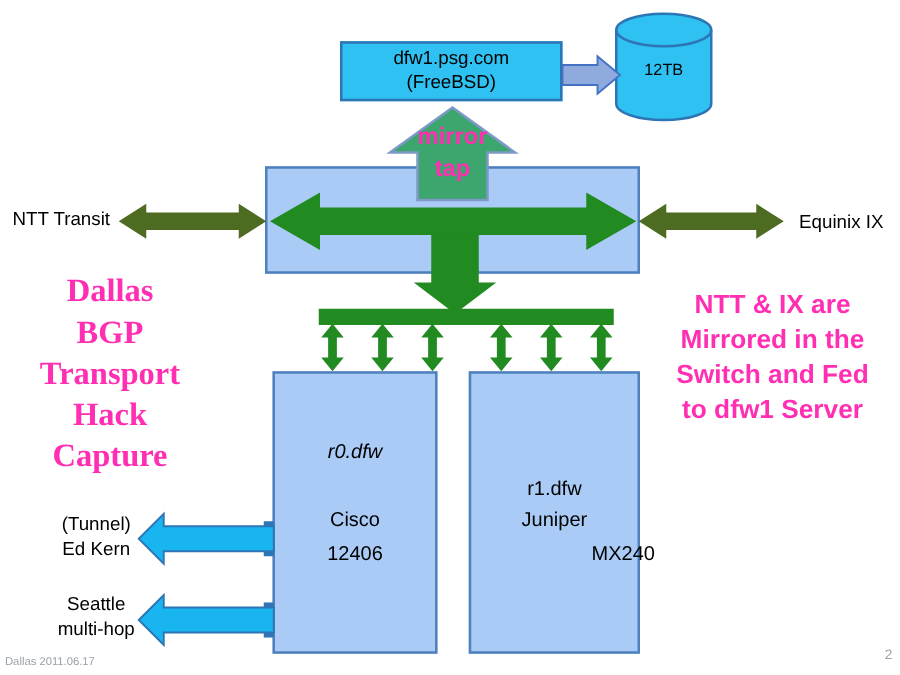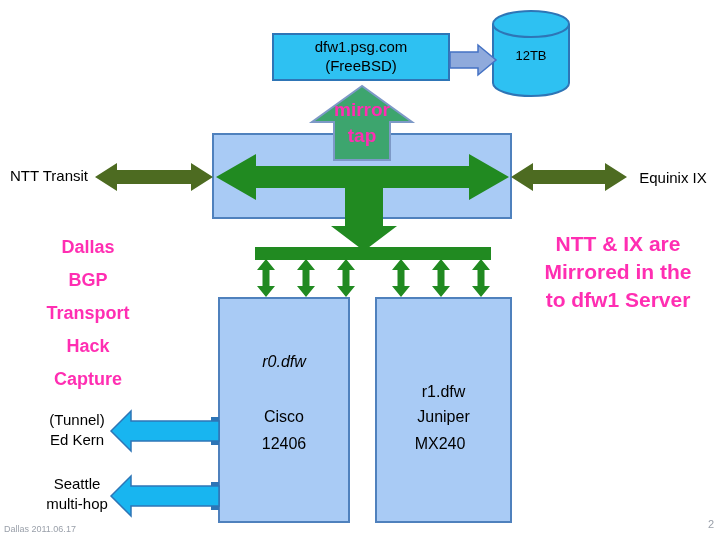--- a/index.html
+++ b/index.html
@@ -82,41 +82,42 @@
   <div class="txt" style="left:492px;top:48px;width:78px;font-size:13px;">12TB</div>
 
   <div class="txt magenta" style="left:312px;top:97px;width:100px;font-size:19px;line-height:1.35;">
     <div>mirror</div>
     <div>tap</div>
   </div>
 
   <div class="txt" style="left:2px;top:167px;width:94px;font-size:15px;">NTT Transit</div>
   <div class="txt" style="left:628px;top:169px;width:90px;font-size:15px;">Equinix IX</div>
 
-  <div class="txt magenta" style="left:6px;top:231px;width:164px;font-size:18px;line-height:33px;">
+  <div class="txt magenta" style="left:6px;top:216px;width:164px;font-size:26px;line-height:33px;font-family:Liberation Serif, serif;">
     <div>Dallas</div>
     <div>BGP</div>
     <div>Transport</div>
     <div>Hack</div>
     <div>Capture</div>
   </div>
 
   <div class="txt magenta" style="left:519px;top:230px;width:198px;font-size:21px;line-height:28px;">
     <div>NTT &amp; IX are</div>
     <div>Mirrored in the</div>
+    <div>Switch and Fed</div>
     <div>to dfw1 Server</div>
   </div>
 
   <div class="txt" style="left:218px;top:352px;width:132px;font-size:16px;font-style:italic;">r0.dfw</div>
   <div class="txt" style="left:218px;top:407px;width:132px;font-size:16px;">Cisco</div>
   <div class="txt" style="left:218px;top:434px;width:132px;font-size:16px;">12406</div>
 
   <div class="txt" style="left:375px;top:352px;width:137px;font-size:16px;margin-top:30px;">r1.dfw</div>
   <div class="txt" style="left:375px;top:407px;width:137px;font-size:16px;">Juniper</div>
-  <div class="txt" style="left:375px;top:434px;width:130px;font-size:16px;">MX240</div>
+  <div class="txt" style="left:394px;top:434px;width:130px;font-size:16px;text-align:right;">MX240</div>
 
   <div class="txt" style="left:28px;top:410px;width:98px;font-size:15px;line-height:20px;">
     <div>(Tunnel)</div>
     <div>Ed Kern</div>
   </div>
 
   <div class="txt" style="left:28px;top:474px;width:98px;font-size:15px;line-height:20px;">
     <div>Seattle</div>
     <div>multi-hop</div>
   </div>

